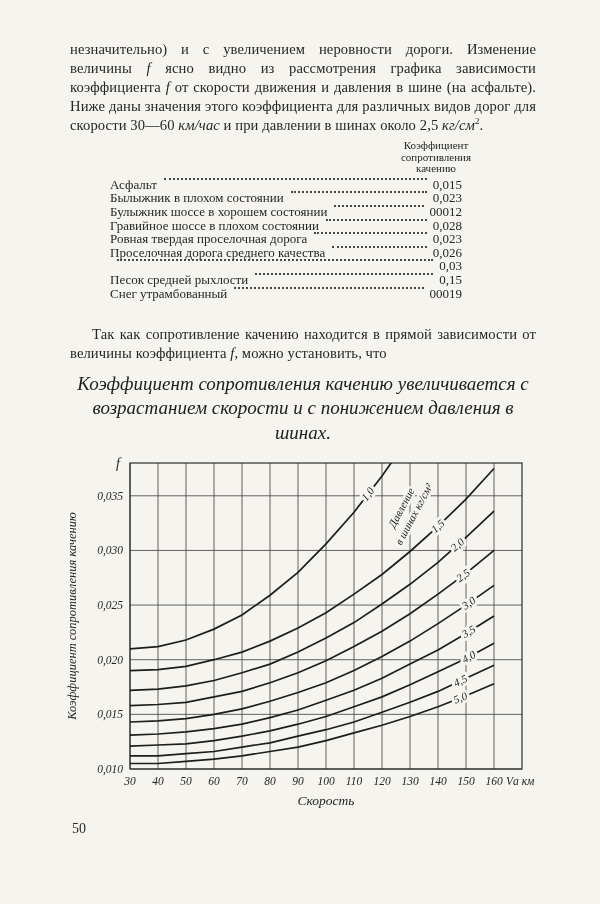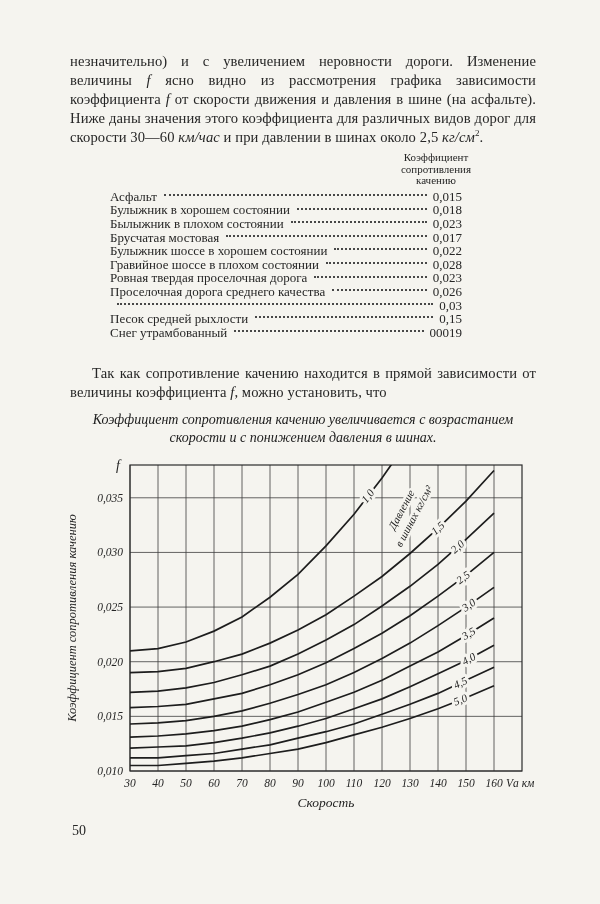--- a/index.html
+++ b/index.html
@@ -3,38 +3,38 @@
 <meta charset="utf-8">
 <style>
   html,body{margin:0;padding:0;}
   body{
     width:600px;height:904px;
     background:#f5f4ef;
     color:#262626;
     font-family:"Liberation Serif", serif;
     position:relative;overflow:hidden;
   }
-  .page{padding:52px 64px 0 70px; box-sizing:border-box;}
+  .page{padding:40px 64px 0 70px; box-sizing:border-box;}
   .body-text{
     font-size:14.6px;line-height:1.3;text-align:justify;margin:0;
     letter-spacing:0.1px;
   }
   .body-text sup{font-size:9px;}
   .indent{text-indent:22px;margin-top:25px;}
   .table-header{
     font-size:11px;line-height:1.06;text-align:center;
     width:112px;margin:5px 44px 3px auto;
   }
   .road-table{margin:0 0 0 40px;width:352px;font-size:13px;}
-  .road-row{display:flex;align-items:center;line-height:13.6px;}
+  .road-row{display:flex;align-items:flex-start;line-height:13.6px;}
   .road-name{white-space:nowrap;}
   .dots{flex:1;border-bottom:2px dotted #474747;margin:0 6px 3px 7px;min-width:16px;}
   .road-value{white-space:nowrap;}
   .statement{
-    font-size:14px;font-style:italic;text-align:center;
+    font-size:19px;font-style:italic;text-align:center;
     margin:9px auto 0;max-width:474px;line-height:1.28;color:#202020;
   }
   .chart-wrap{margin:8px 0 0 -6px;position:relative;}
   .page-number{font-size:14px;margin:8px 0 0 2px;}
   
   .tick-label{font:italic 11.5px "Liberation Serif",serif;fill:#252525;}
   .axis-title{font:italic 13.5px "Liberation Serif",serif;fill:#252525;}
   .y-title{font:italic 12.5px "Liberation Serif",serif;fill:#252525;}
   .corner-f{font:italic 14px "Liberation Serif",serif;fill:#252525;}
   .curve-label{
@@ -53,38 +53,28 @@
 
   <div class="table-header">Коэффициент сопротивления качению</div>
 
   <div class="road-table">
       <div class="road-row">
         <span class="road-name">Асфальт</span>
         <span class="dots"></span>
         <span class="road-value">0,015</span>
       </div>
       <div class="road-row">
-        <span class="road-name">Булыжник в хорошем состоянии</span>
-        <span class="dots"></span>
-        <span class="road-value">0,018</span>
-      </div>
-      <div class="road-row">
         <span class="road-name">Былыжник в плохом состоянии</span>
         <span class="dots"></span>
         <span class="road-value">0,023</span>
       </div>
       <div class="road-row">
-        <span class="road-name">Брусчатая мостовая</span>
-        <span class="dots"></span>
-        <span class="road-value">0,017</span>
-      </div>
-      <div class="road-row">
         <span class="road-name">Булыжник шоссе в хорошем состоянии</span>
         <span class="dots"></span>
-        <span class="road-value">0,022</span>
+        <span class="road-value">00012</span>
       </div>
       <div class="road-row">
         <span class="road-name">Гравийное шоссе в плохом состоянии</span>
         <span class="dots"></span>
         <span class="road-value">0,028</span>
       </div>
       <div class="road-row">
         <span class="road-name">Ровная твердая проселочная дорога</span>
         <span class="dots"></span>
         <span class="road-value">0,023</span>

